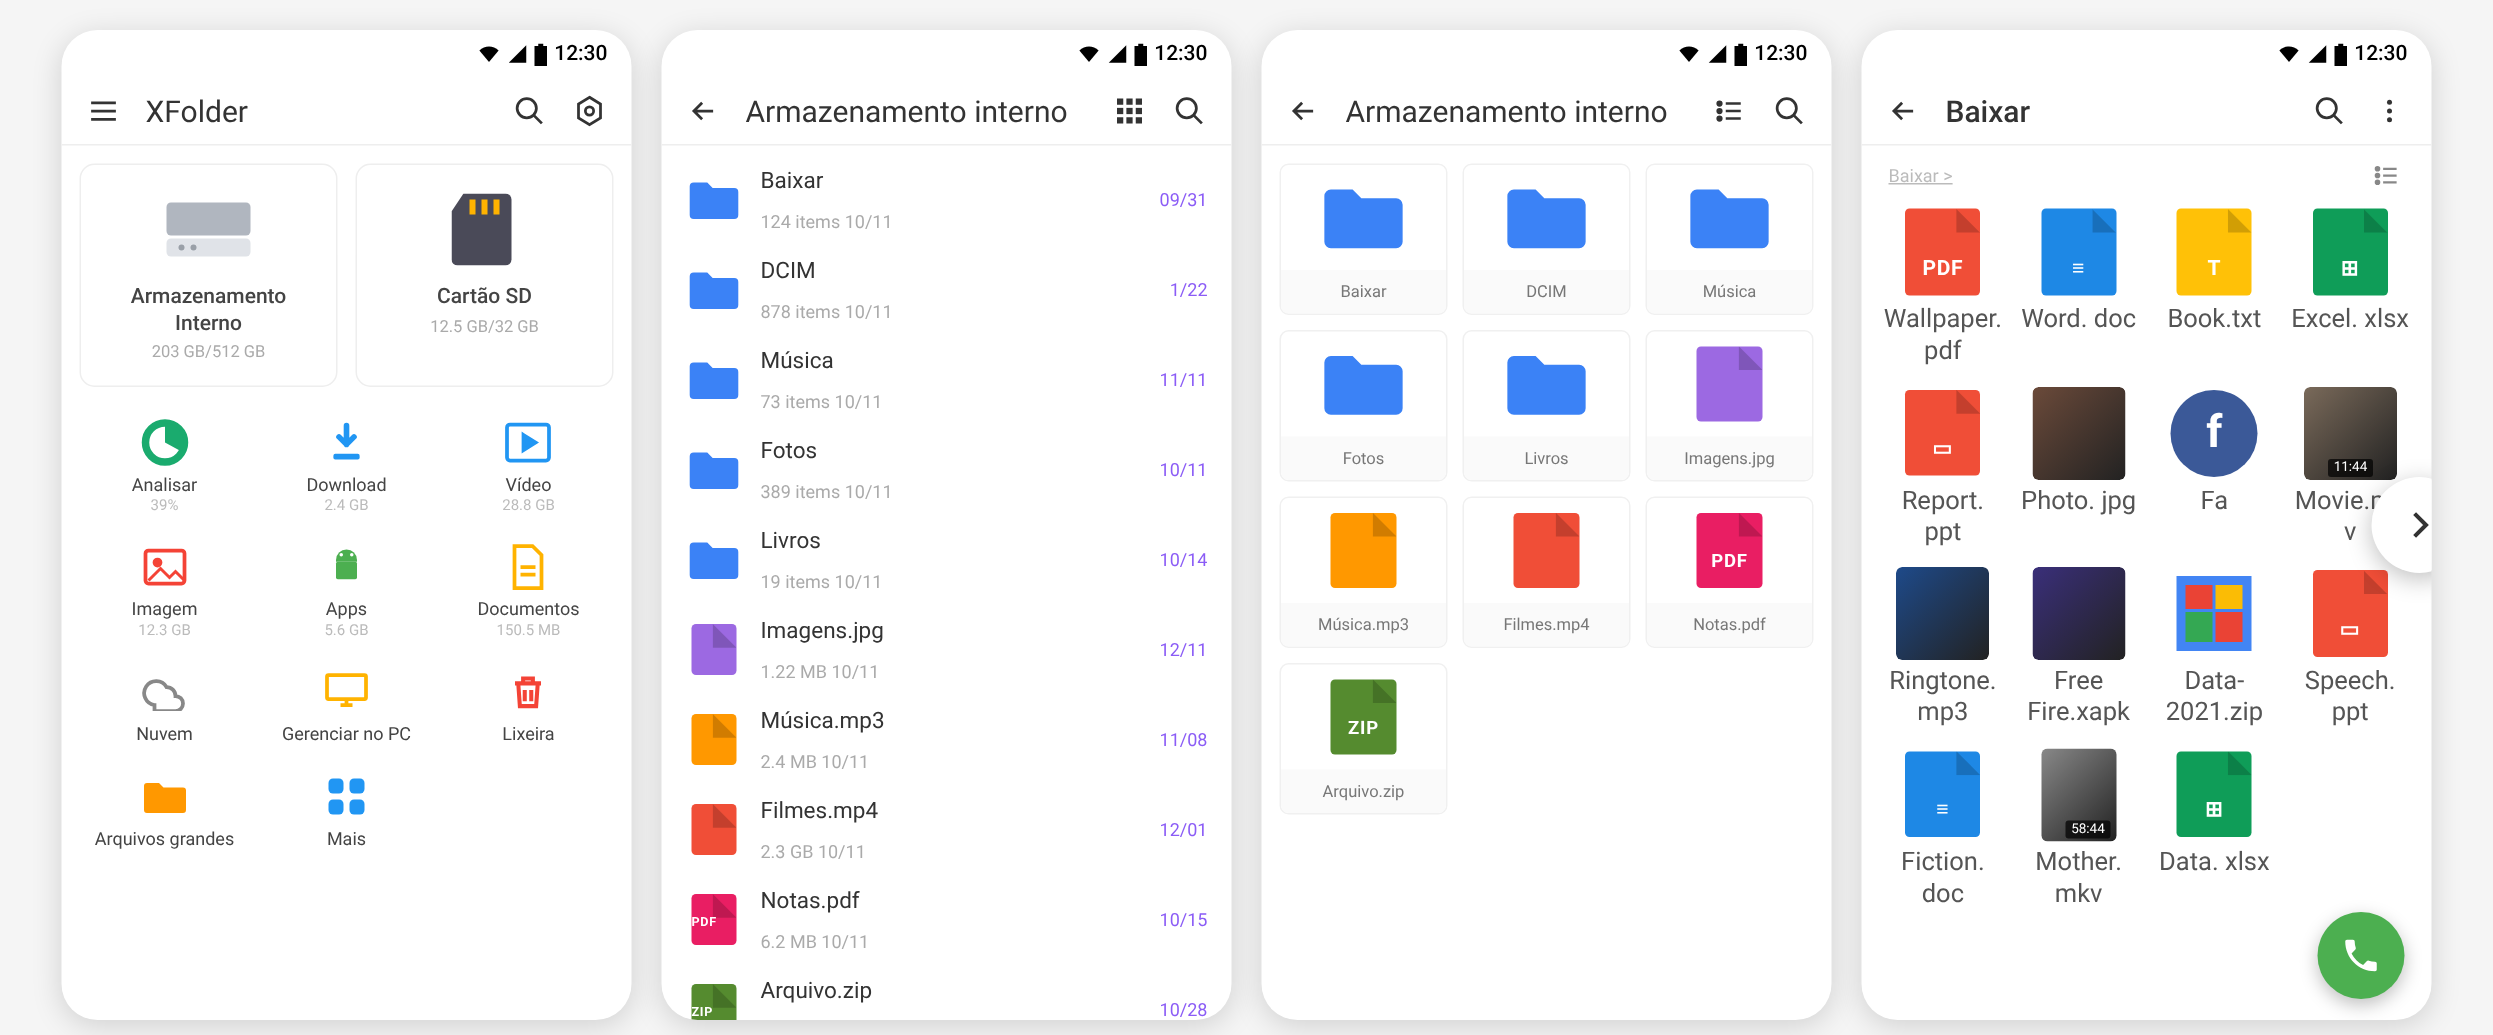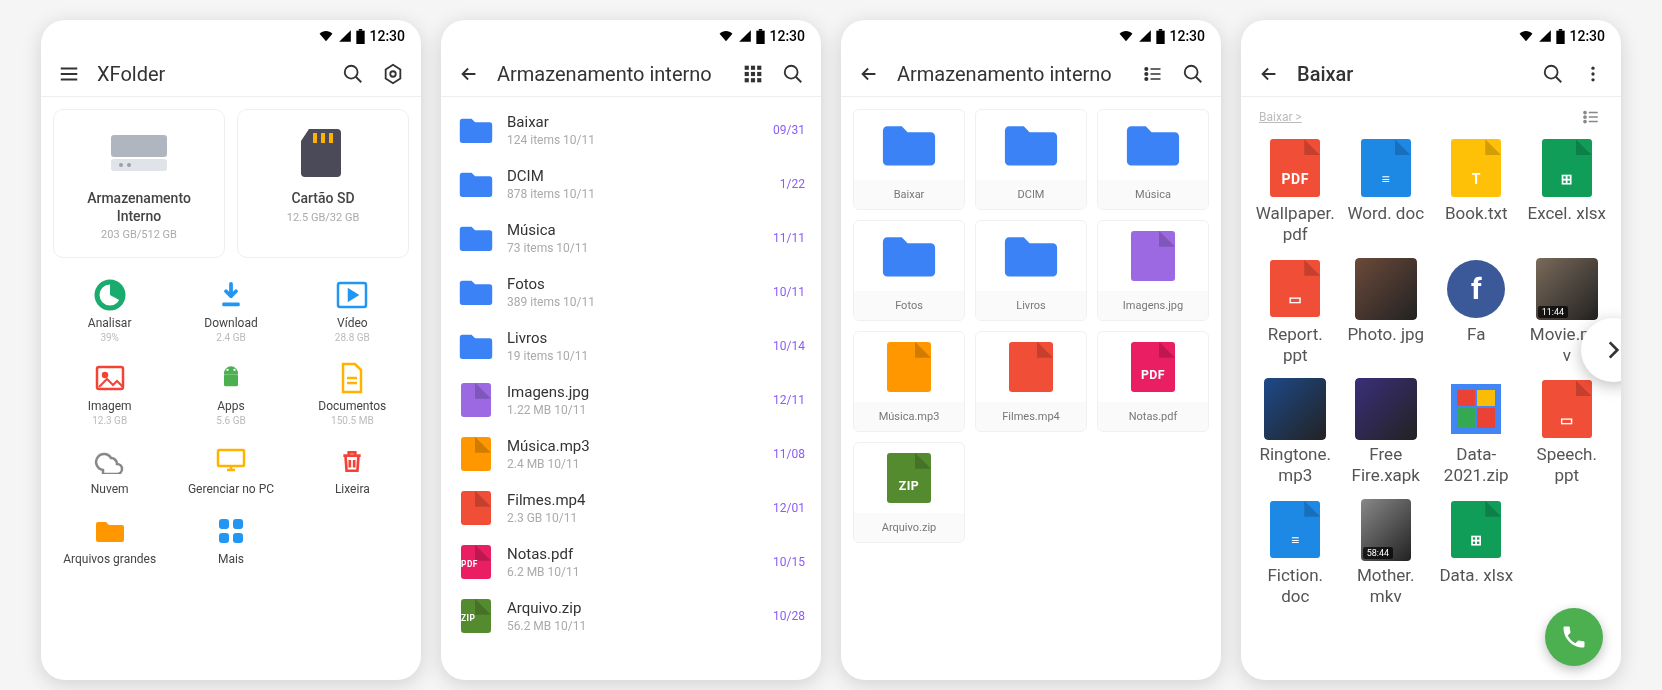--- a/index.html
+++ b/index.html
@@ -22,40 +22,40 @@
   .cat-item { text-align: center; }
   .cat-item .ic { height: 34px; display: flex; align-items: center; justify-content: center; margin-bottom: 4px; }
   .cat-item .lbl { font-size: 12px; color: #444; }
   .cat-item .sub { font-size: 10px; color: #bbb; margin-top: 2px; }
   
   .list { display: flex; flex-direction: column; }
   .list-item { display: flex; align-items: center; padding: 8px 4px; gap: 12px; }
   .list-item .ic { width: 38px; height: 38px; border-radius: 6px; display: flex; align-items: center; justify-content: center; flex-shrink: 0; }
   .list-item .info { flex: 1; }
   .list-item .name { font-size: 15px; color: #333; }
-  .list-item .sub { font-size: 12px; color: #aaa; margin-top: 2px; }
+  .list-item .sub { font-size: 12px; color: #aaa; margin-top: 12px; }
   .list-item .date { font-size: 12px; color: #8b5cf6; }
   
   .grid3 { display: grid; grid-template-columns: repeat(3,1fr); gap: 10px; }
   .grid-item { text-align: center; border: 1px solid #f0f0f0; border-radius: 6px; overflow:hidden;}
   .grid-item .ic { height: 70px; display: flex; align-items: center; justify-content: center; }
   .grid-item .lbl { font-size: 11px; color: #777; padding: 8px 4px; background:#fafafa; }
   
   .breadcrumb { display: flex; align-items: center; justify-content: space-between; padding: 0 4px 8px; font-size: 12px; color: #bbb; text-decoration: underline; }
   .grid4 { display: grid; grid-template-columns: repeat(4,1fr); gap: 12px 10px; }
   .g4-item { text-align: center; }
   .g4-item .ic { width: 62px; height: 62px; margin: 0 auto 4px; display: flex; align-items: center; justify-content: center; border-radius: 4px; position: relative; overflow:hidden; }
   .g4-item .lbl { font-size: 17px; color: #555; line-height: 1.25; word-break: break-word; }
   .file-ico { width: 52px; height: 62px; position: relative; }
   .file-body { position:absolute; inset:0; border-radius:3px; }
   .file-fold { position:absolute; top:0; right:0; width:16px; height:16px; background:rgba(0,0,0,0.18); clip-path: polygon(0 0, 100% 100%, 0 100%); }
   .file-txt { position:absolute; bottom:10px; left:0; right:0; color:#fff; font-size:13px; font-weight:700; letter-spacing:0.5px;}
   .fab { position: absolute; right: -24px; top: 50%; transform: translateY(-50%); width: 64px; height: 64px; background: #fff; border-radius: 50%; box-shadow: 0 4px 16px rgba(0,0,0,0.25); display: flex; align-items: center; justify-content: center; font-size: 26px; }
   .fab-bottom { position: absolute; bottom: 14px; right: 18px; width: 58px; height: 58px; background: #4caf50; border-radius: 50%; display: flex; align-items: center; justify-content: center; box-shadow: 0 4px 12px rgba(0,0,0,0.25);}
-  .badge { position:absolute; bottom:2px; left:2px; background:rgba(0,0,0,0.7); color:#fff; font-size:9px; padding:1px 4px; border-radius:2px;}
+  .badge { position:absolute; bottom:2px; left:16px; background:rgba(0,0,0,0.7); color:#fff; font-size:9px; padding:1px 4px; border-radius:2px;}
 </style>
 </head>
 <body>
 
 <div class="phone">
   <div class="status-bar">
     <svg width="16" height="14" viewBox="0 0 24 24">
         <path fill="#000" d="M12 21L1 8c6-6 16-6 22 0z"></path>
       </svg>
     <svg width="14" height="14" viewBox="0 0 24 24">

